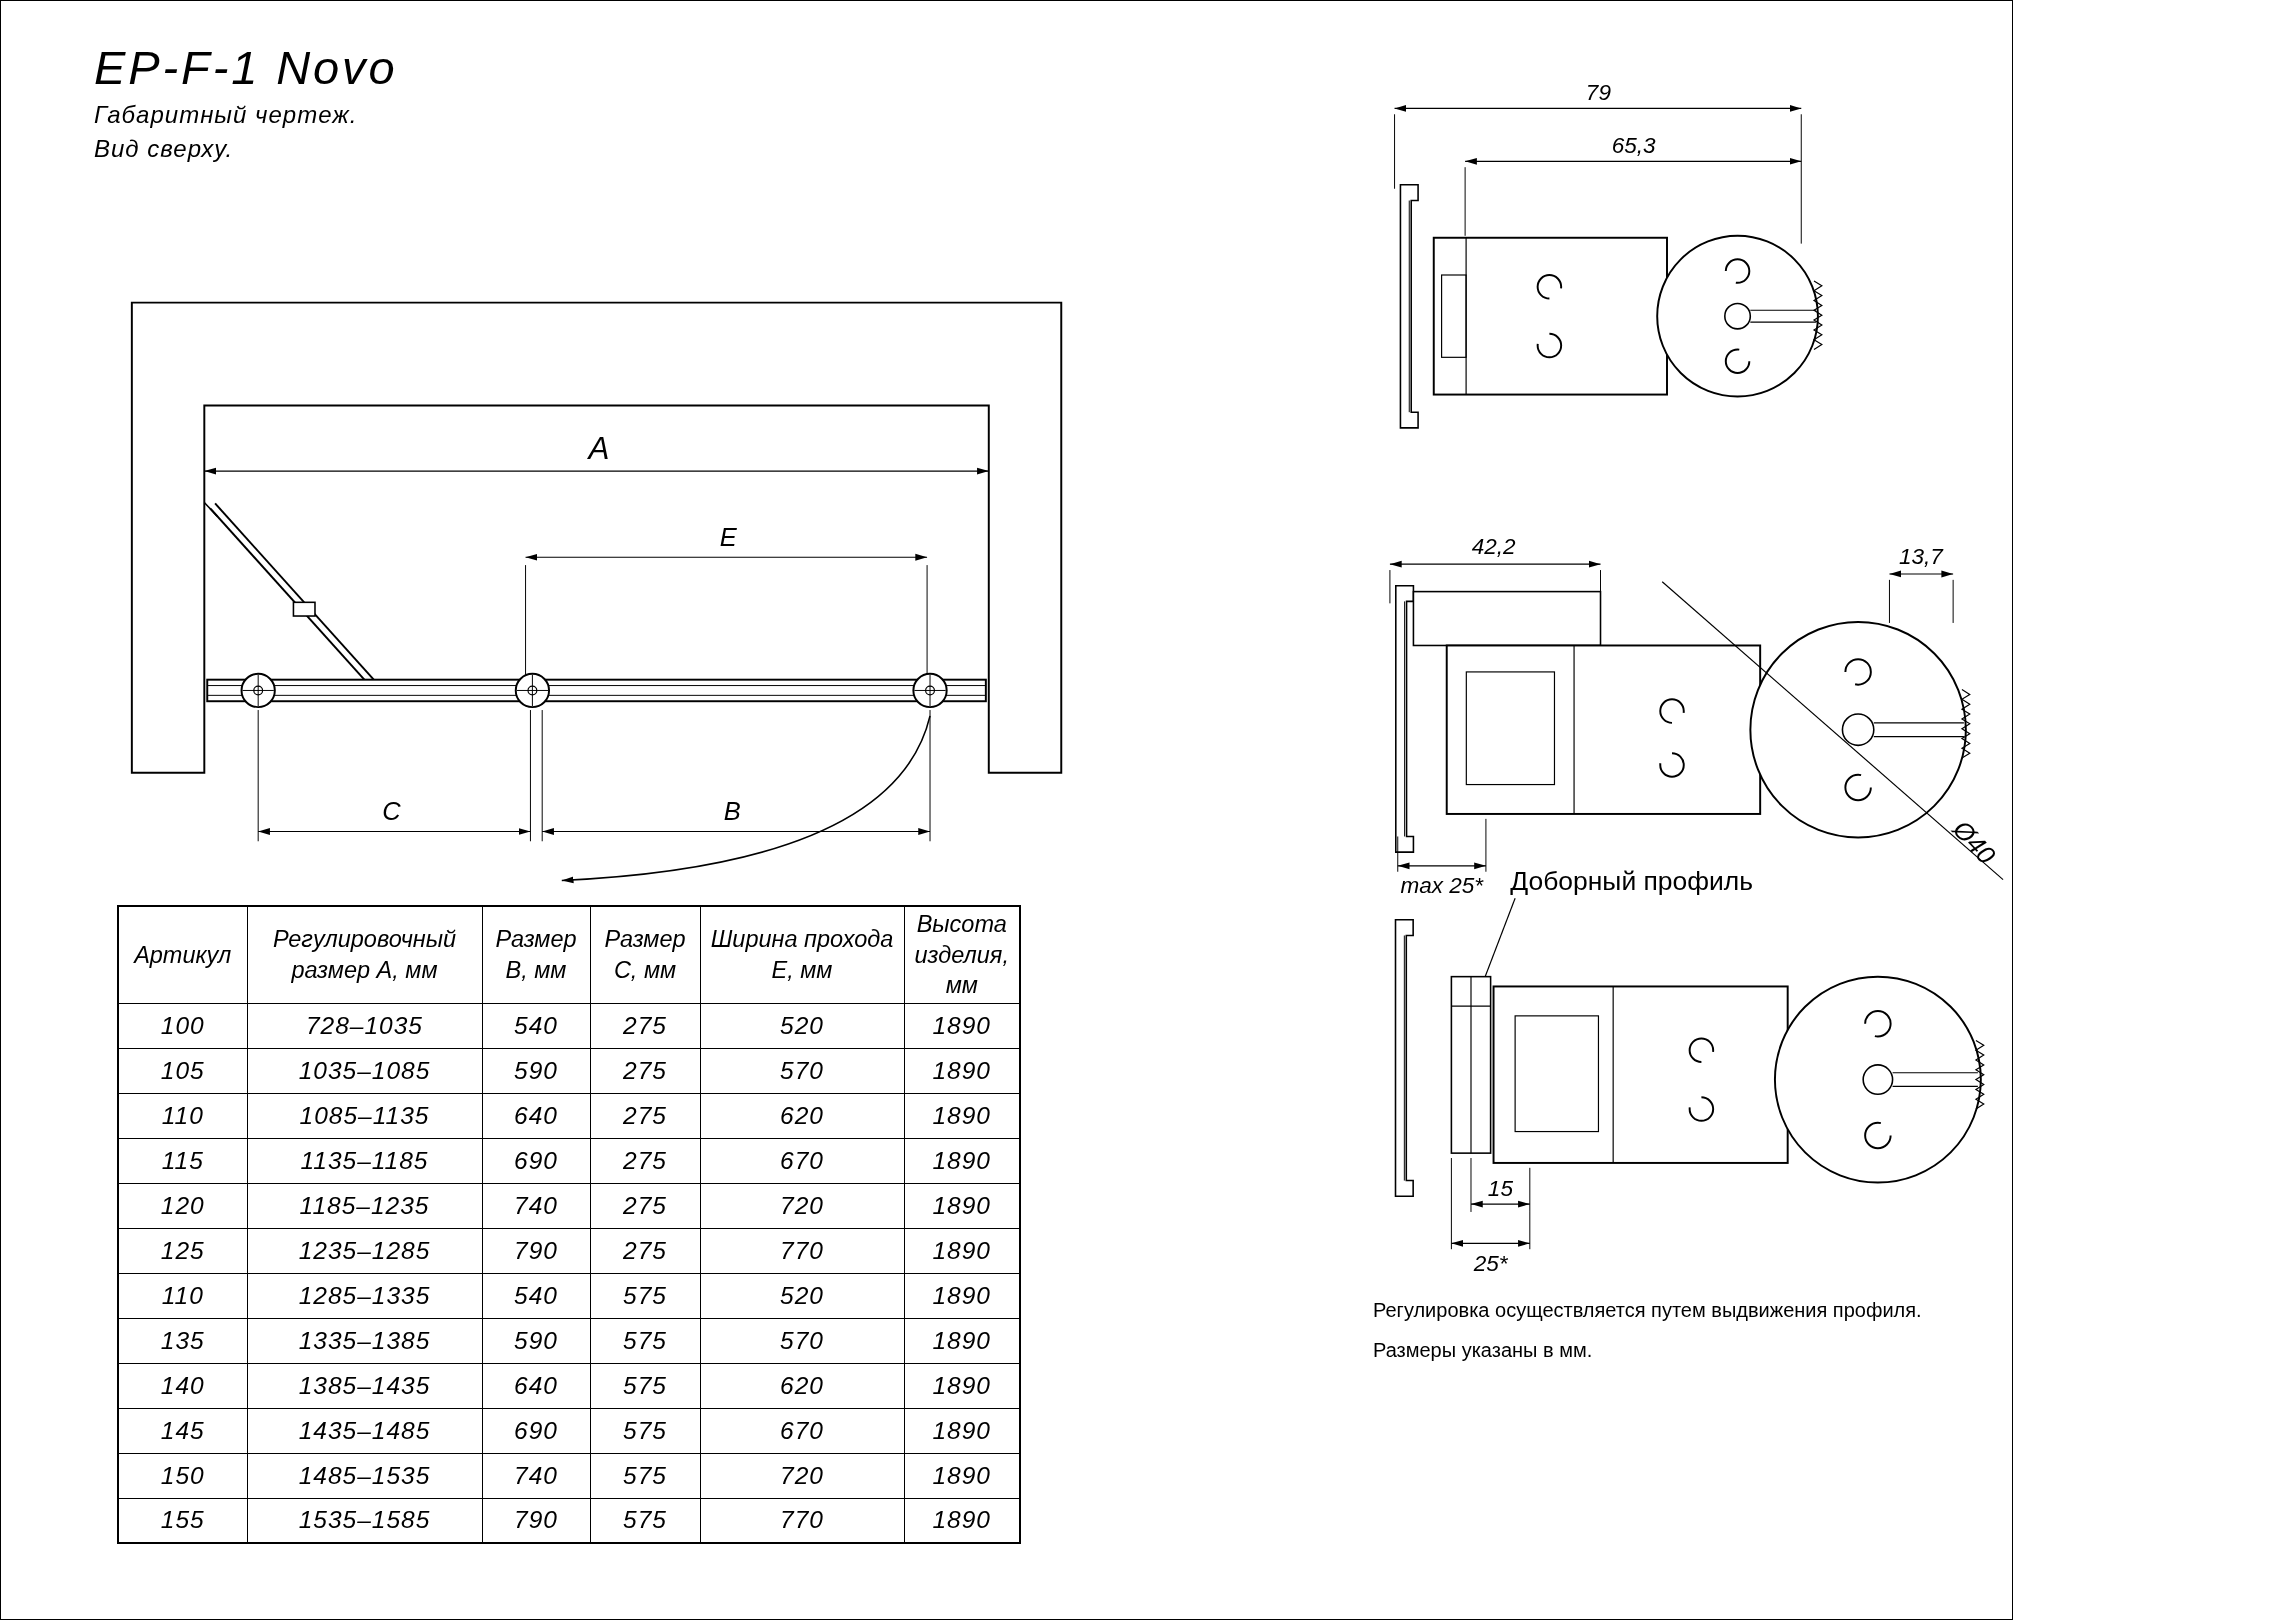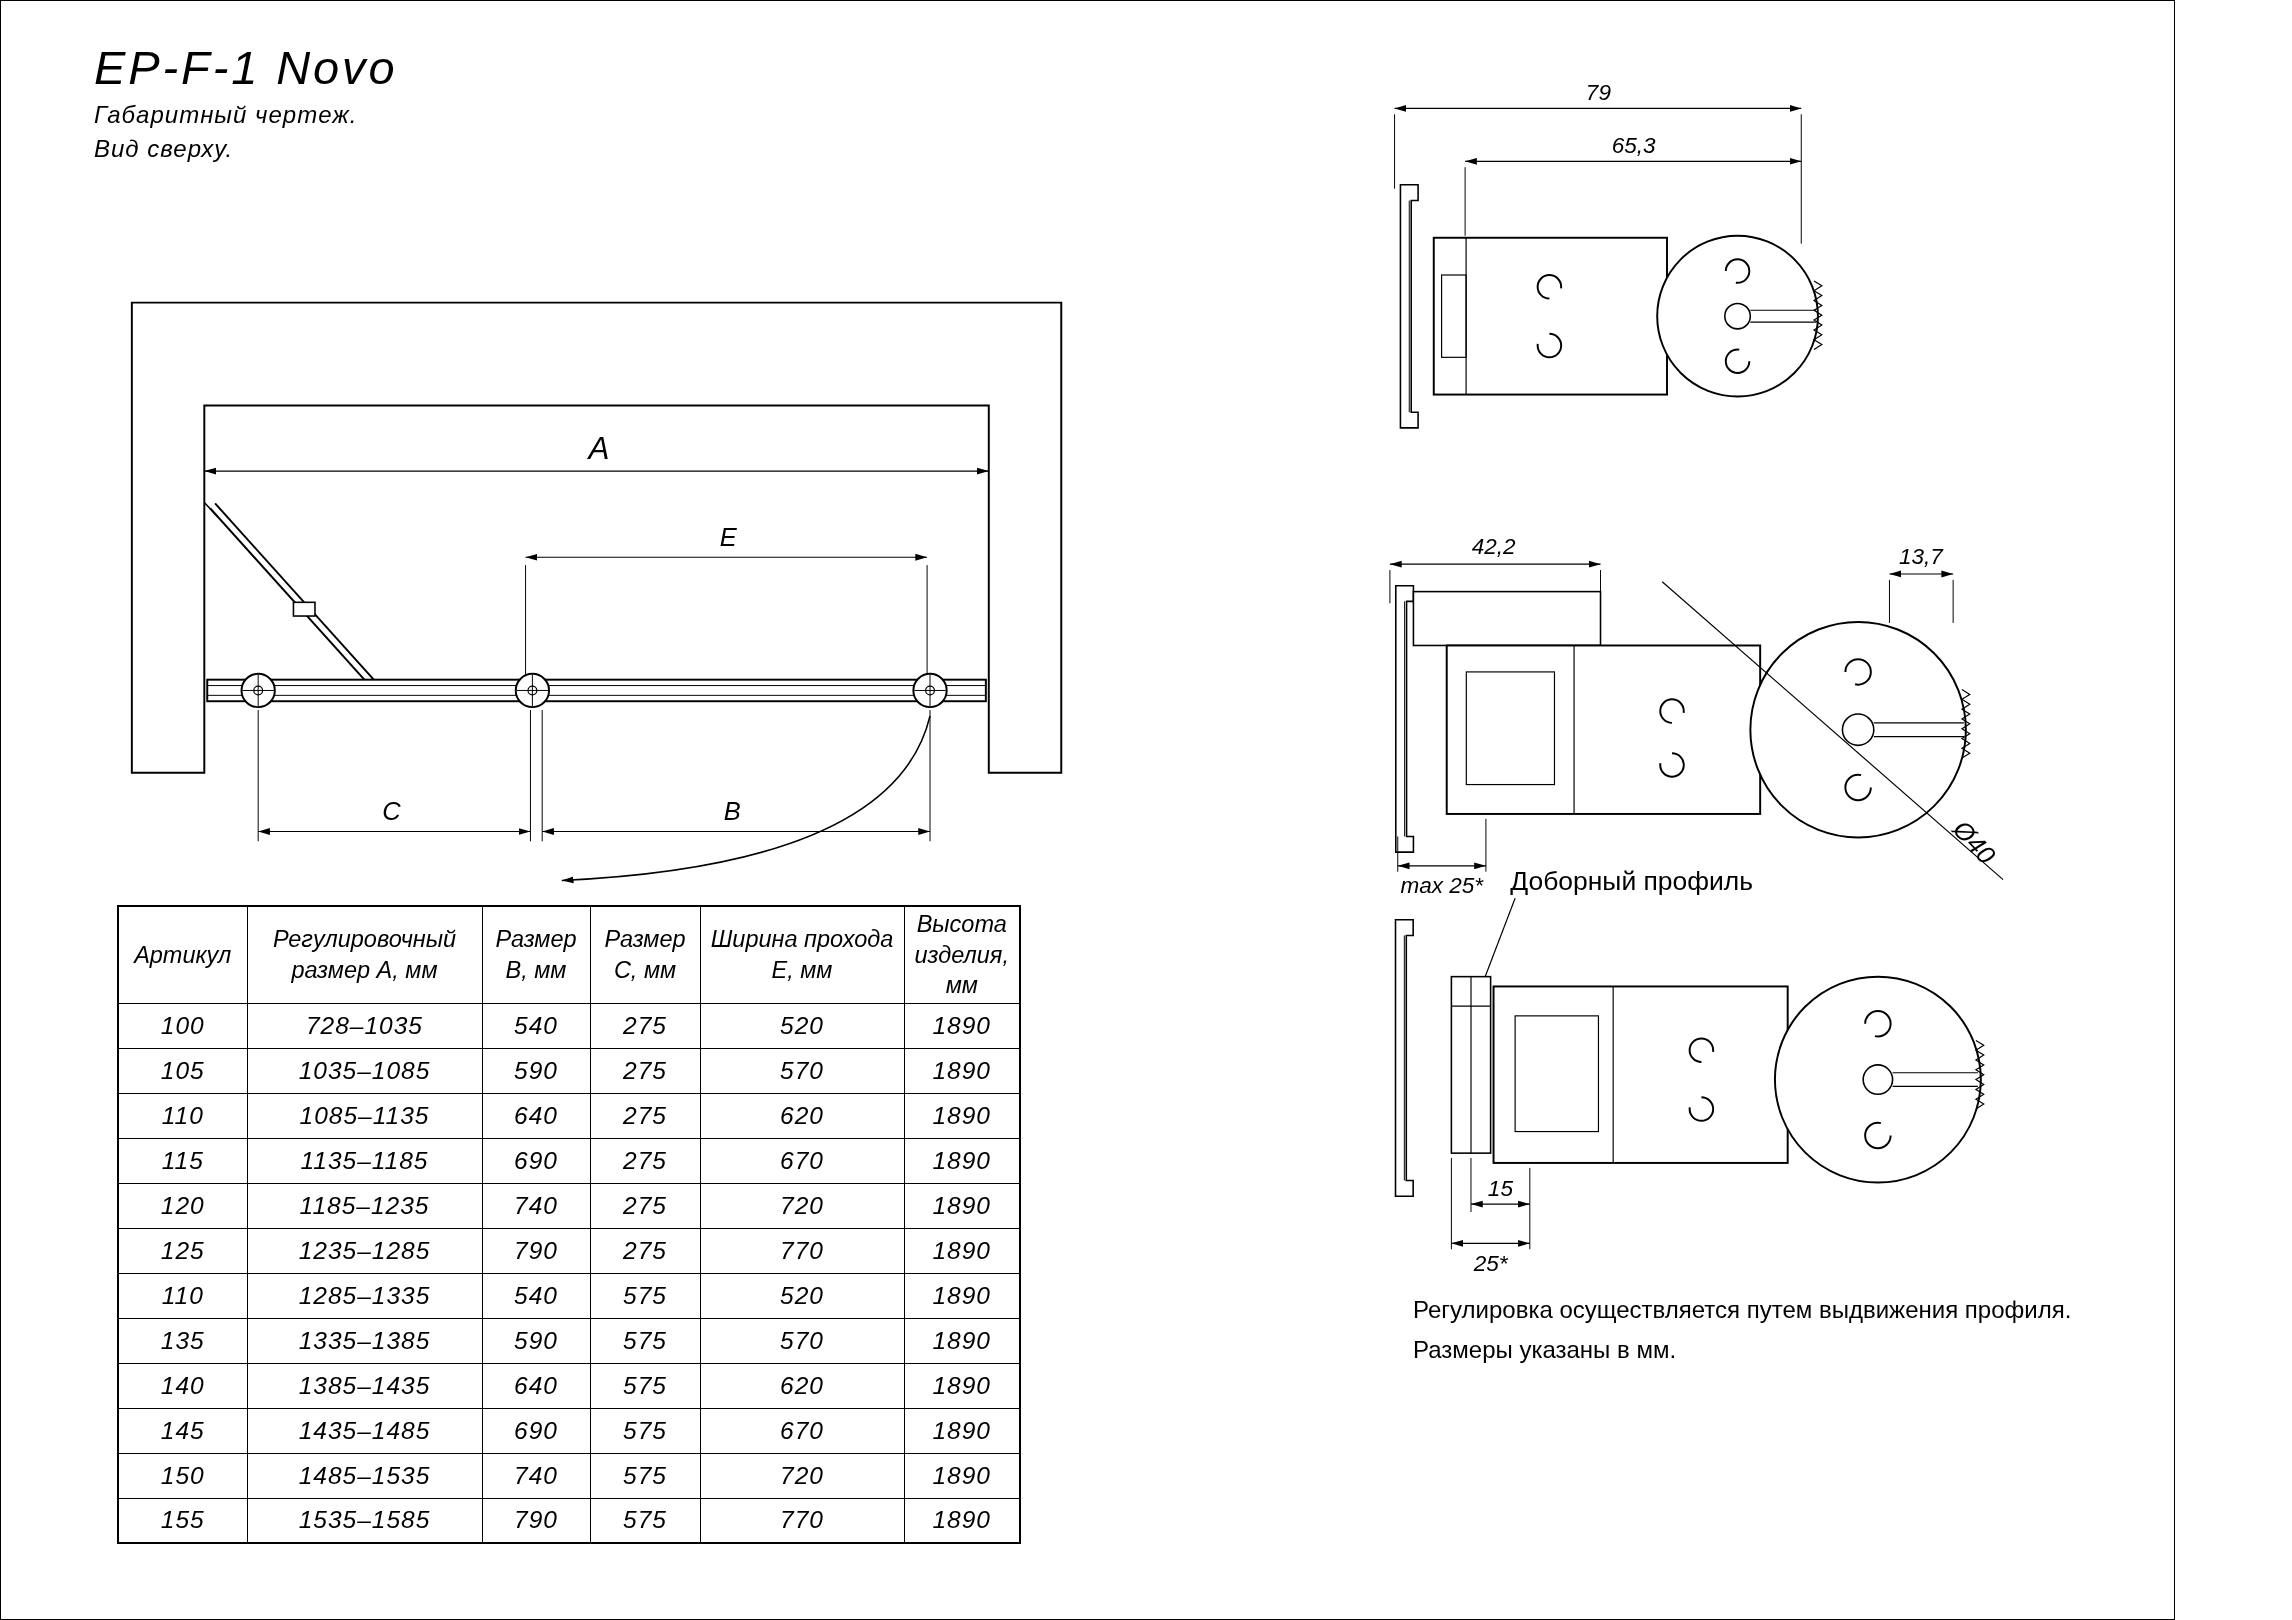--- a/index.html
+++ b/index.html
@@ -1,37 +1,37 @@
 <!DOCTYPE html>
 <html><head>
 <meta charset="utf-8">
 <style>
   *{margin:0;padding:0;box-sizing:border-box}
   html,body{background:#ffffff}
   body{font-family:"Liberation Sans",sans-serif;color:#000}
-  .page{position:relative;width:2175px;height:1620px;background:#fff;border:1px solid #000;overflow:hidden}
+  .page{position:relative;width:2013px;height:1620px;background:#fff;border:1px solid #000;overflow:hidden}
   .title-block{position:absolute;left:93px;top:39px;font-style:italic}
   .title-main{font-size:47px;letter-spacing:2.9px;font-weight:normal}
   .title-sub{font-size:24px;margin-top:6px;letter-spacing:1px}
   svg{position:absolute;overflow:visible}
   .ln{stroke:#000;fill:none}
   .s2{stroke-width:2}
   .s16{stroke-width:1.6}
   .s12{stroke-width:1.2}
   .s1{stroke-width:1}
   .wfill{fill:#fff;stroke:#000}
   .dimtext{font-family:"Liberation Sans",sans-serif;font-style:italic;fill:#000;font-size:26px}
   .dimbig{font-size:32px}
   .dimsmall{font-size:23px}
   .upright{font-style:normal;font-size:27px}
   .spec-table{position:absolute;left:116px;top:904px;width:902px;border-collapse:collapse;table-layout:fixed;font-style:italic;border:2.5px solid #000}
   .spec-table th,.spec-table td{border:1.7px solid #000;text-align:center;vertical-align:middle;font-weight:normal}
   .spec-table th{font-size:23.5px;height:93px;line-height:1.3;padding:2px 7.8px}
   .spec-table td{font-size:24.5px;height:45px;letter-spacing:1px}
-  .notes{position:absolute;left:1412px;font-size:24px;line-height:40px;font-style:normal}
+  .notes{position:absolute;left:1372px;font-size:20px;line-height:40px;font-style:normal}
 </style>
 </head>
 <body>
 
 <div class="page">
 
   <div class="title-block">
     <div class="title-main">EP-F-1 Novo</div>
     <div class="title-sub">Габаритный чертеж.</div>
     <div class="title-sub">Вид сверху.</div>

